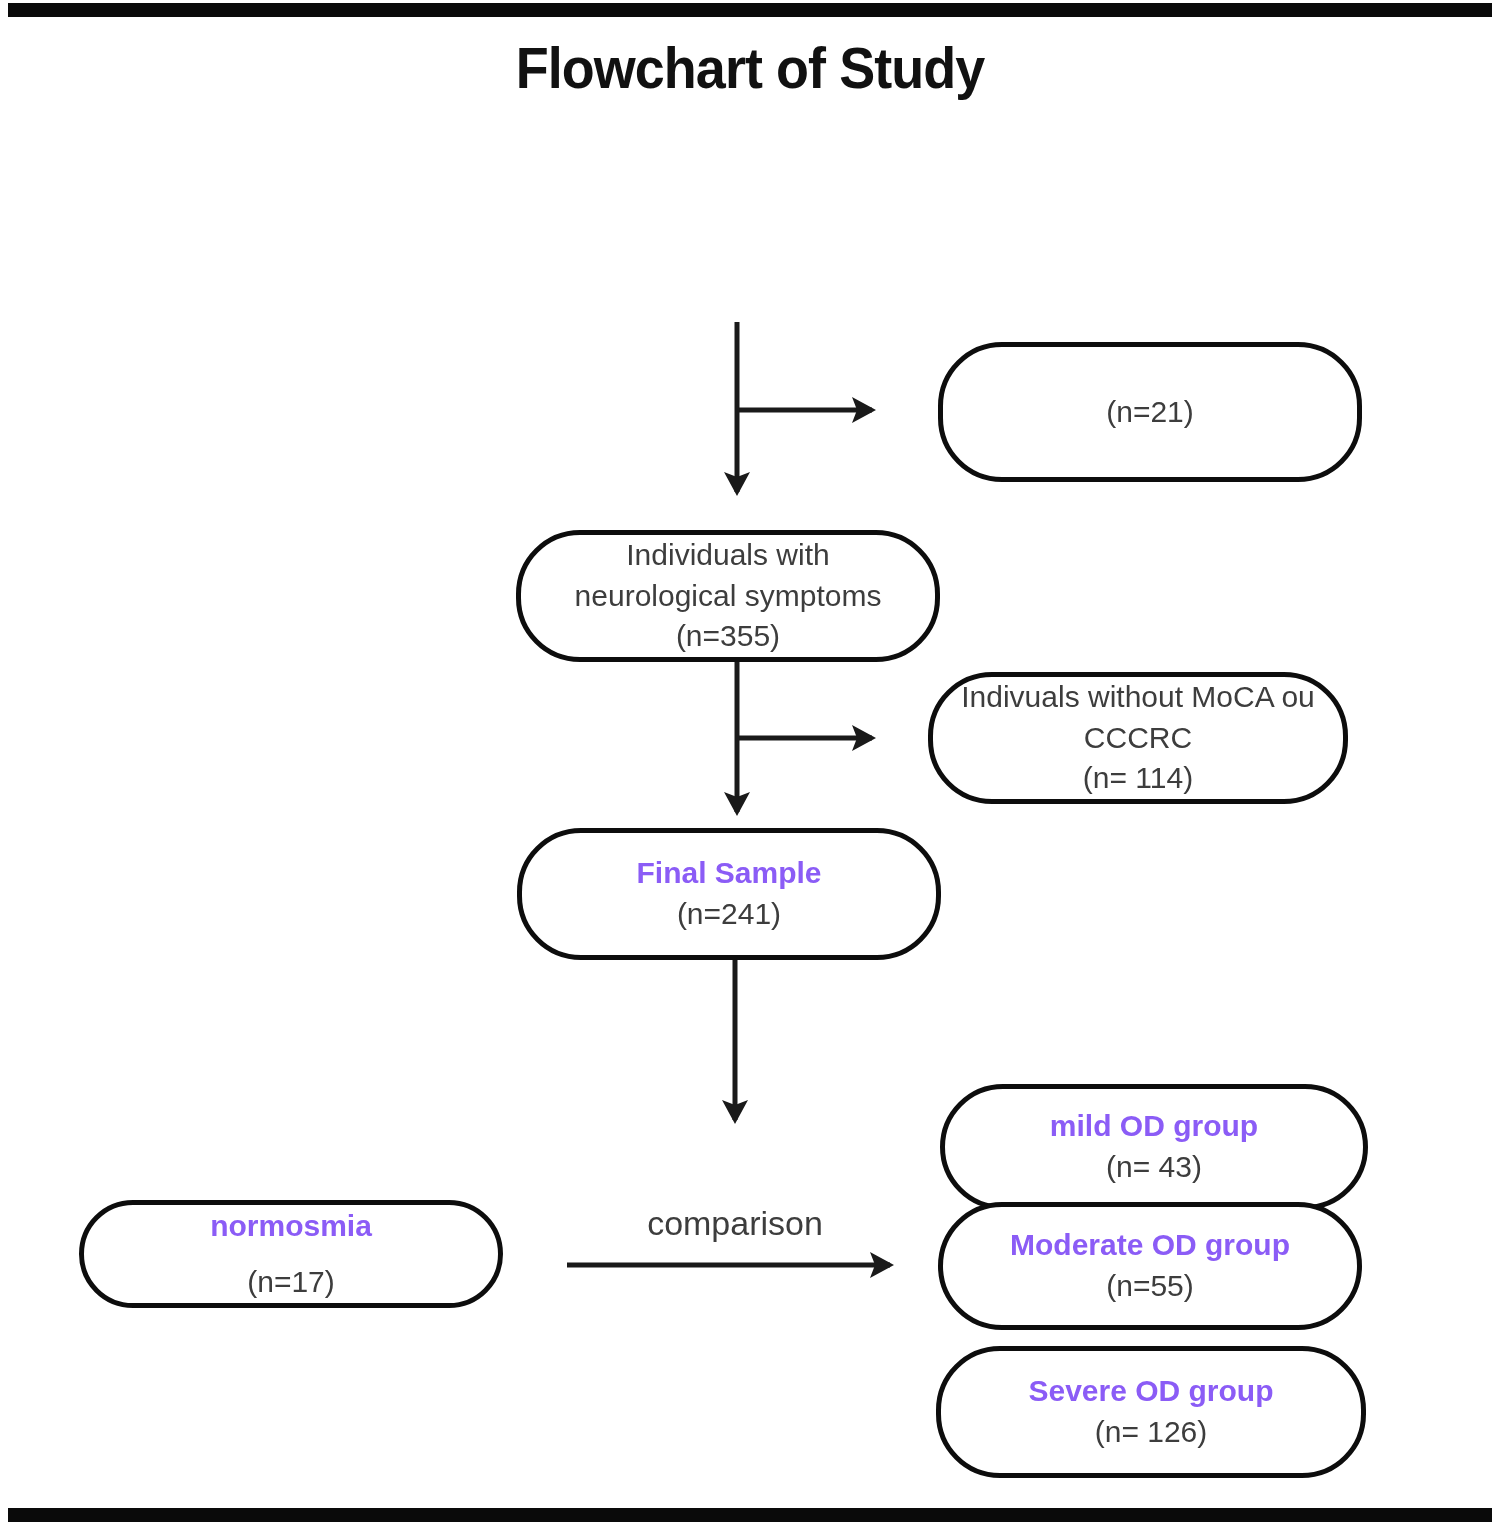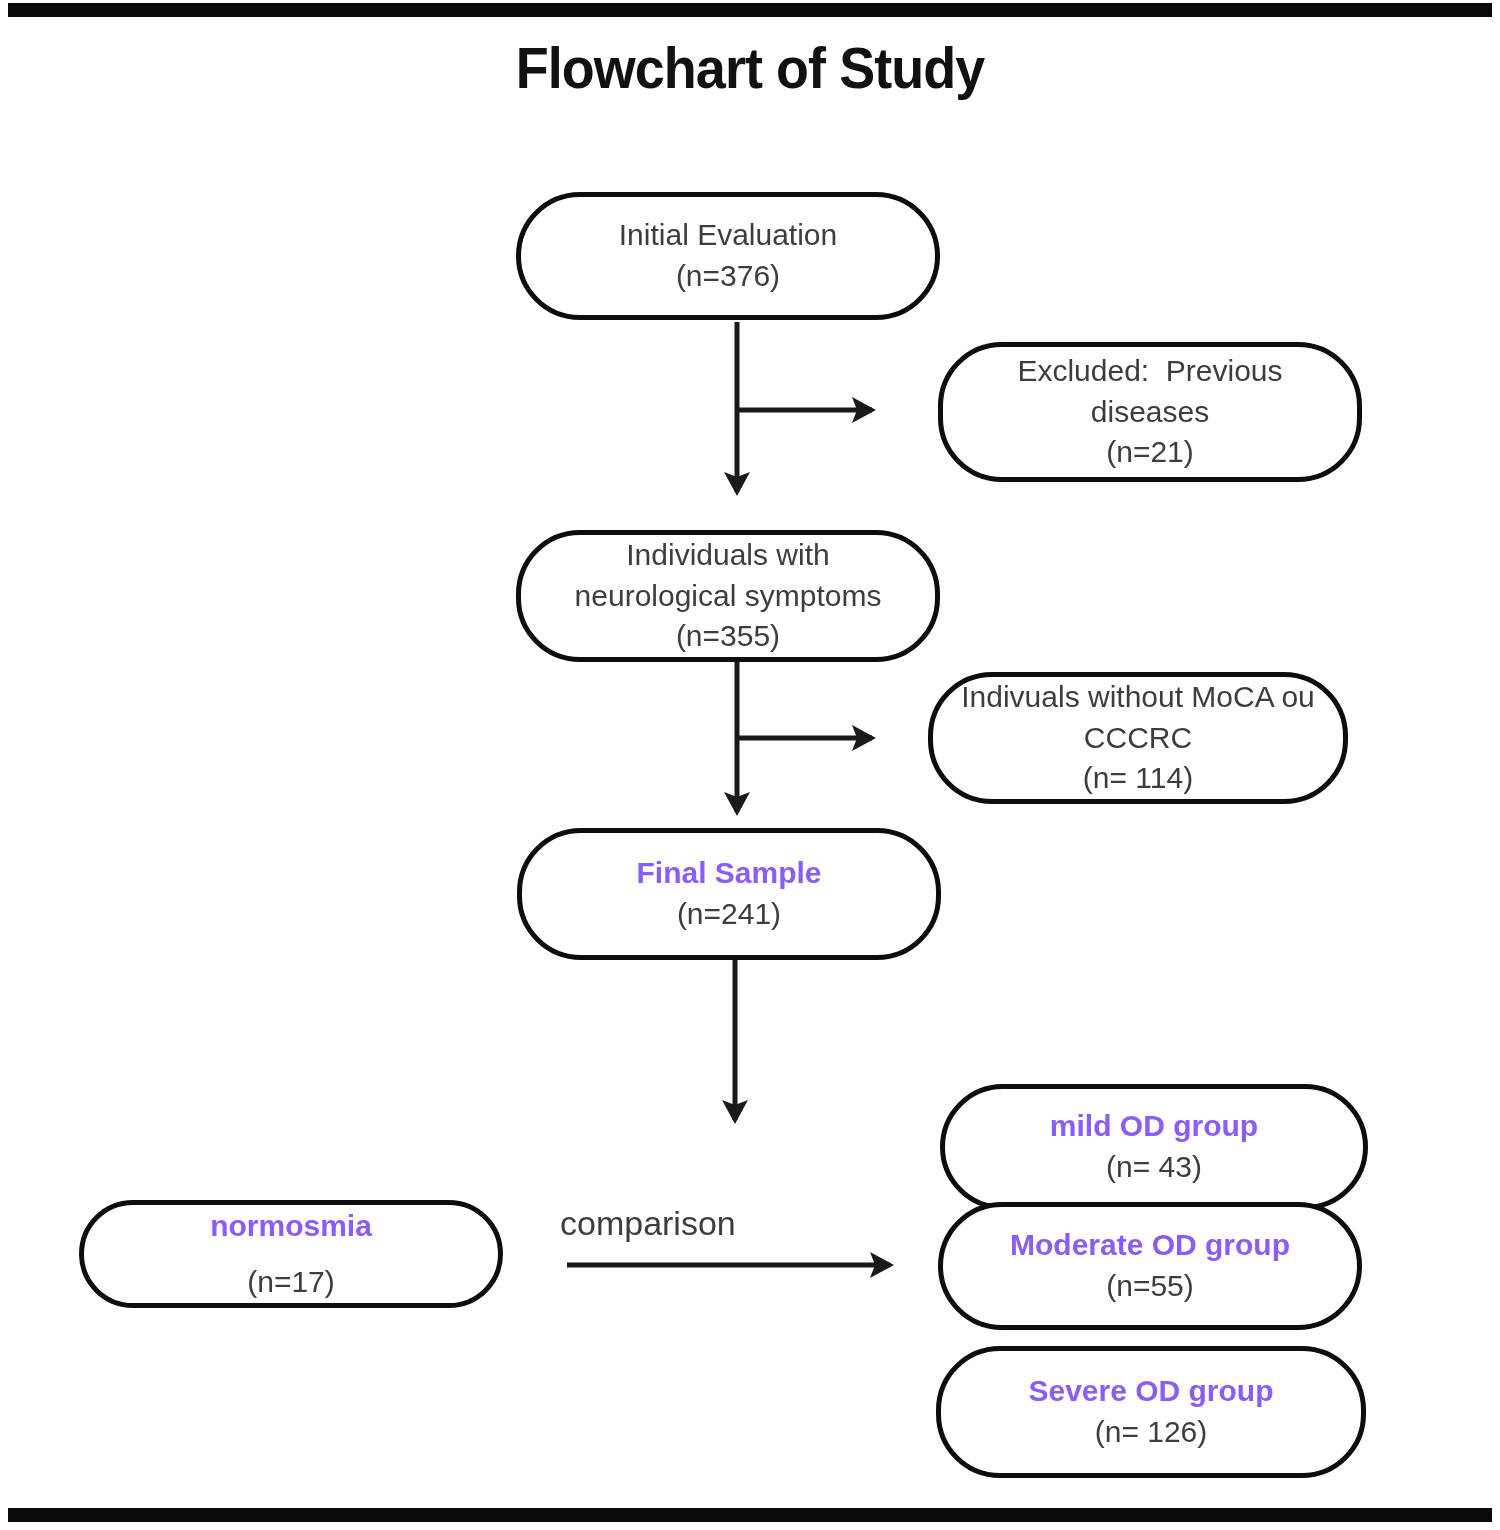--- a/index.html
+++ b/index.html
@@ -55,20 +55,21 @@
   }
   .nline.bold {
     font-weight: 700;
     color: #8b5cf6;
   }
   .flow-label {
     position: absolute;
     left: 560px;
     top: 1204px;
     width: 350px;
+    text-align: center;
     font-size: 34px;
     color: #3d3d3d;
   }
   svg.arrows {
     position: absolute;
     left: 0;
     top: 0;
     width: 1500px;
     height: 1530px;
     pointer-events: none;
@@ -92,27 +93,22 @@
       </marker>
     </defs>
     <line x1="737" y1="322" x2="737" y2="492" marker-end="url(#ah)"></line>
     <line x1="737" y1="410" x2="872" y2="410" marker-end="url(#ah)"></line>
     <line x1="737" y1="642" x2="737" y2="812" marker-end="url(#ah)"></line>
     <line x1="737" y1="738" x2="872" y2="738" marker-end="url(#ah)"></line>
     <line x1="735" y1="958" x2="735" y2="1120" marker-end="url(#ah)"></line>
     <line x1="567" y1="1265" x2="890" y2="1265" marker-end="url(#ah)"></line>
   </svg>
 
-  <div class="node" style="left:516px; top:192px; width:424px; height:128px;">
-    <div class="nline">Initial Evaluation</div>
-    <div class="nline">(n=376)</div>
-  </div>
 
   <div class="node" style="left:938px; top:342px; width:424px; height:140px;">
-    <div class="nline">Excluded:  Previous diseases</div>
     <div class="nline">(n=21)</div>
   </div>
 
   <div class="node" style="left:516px; top:508px; width:424px; height:132px;margin-top:22px;">
     <div class="nline">Individuals with</div>
     <div class="nline">neurological symptoms</div>
     <div class="nline">(n=355)</div>
   </div>
 
   <div class="node" style="left:928px; top:672px; width:420px; height:132px;">

